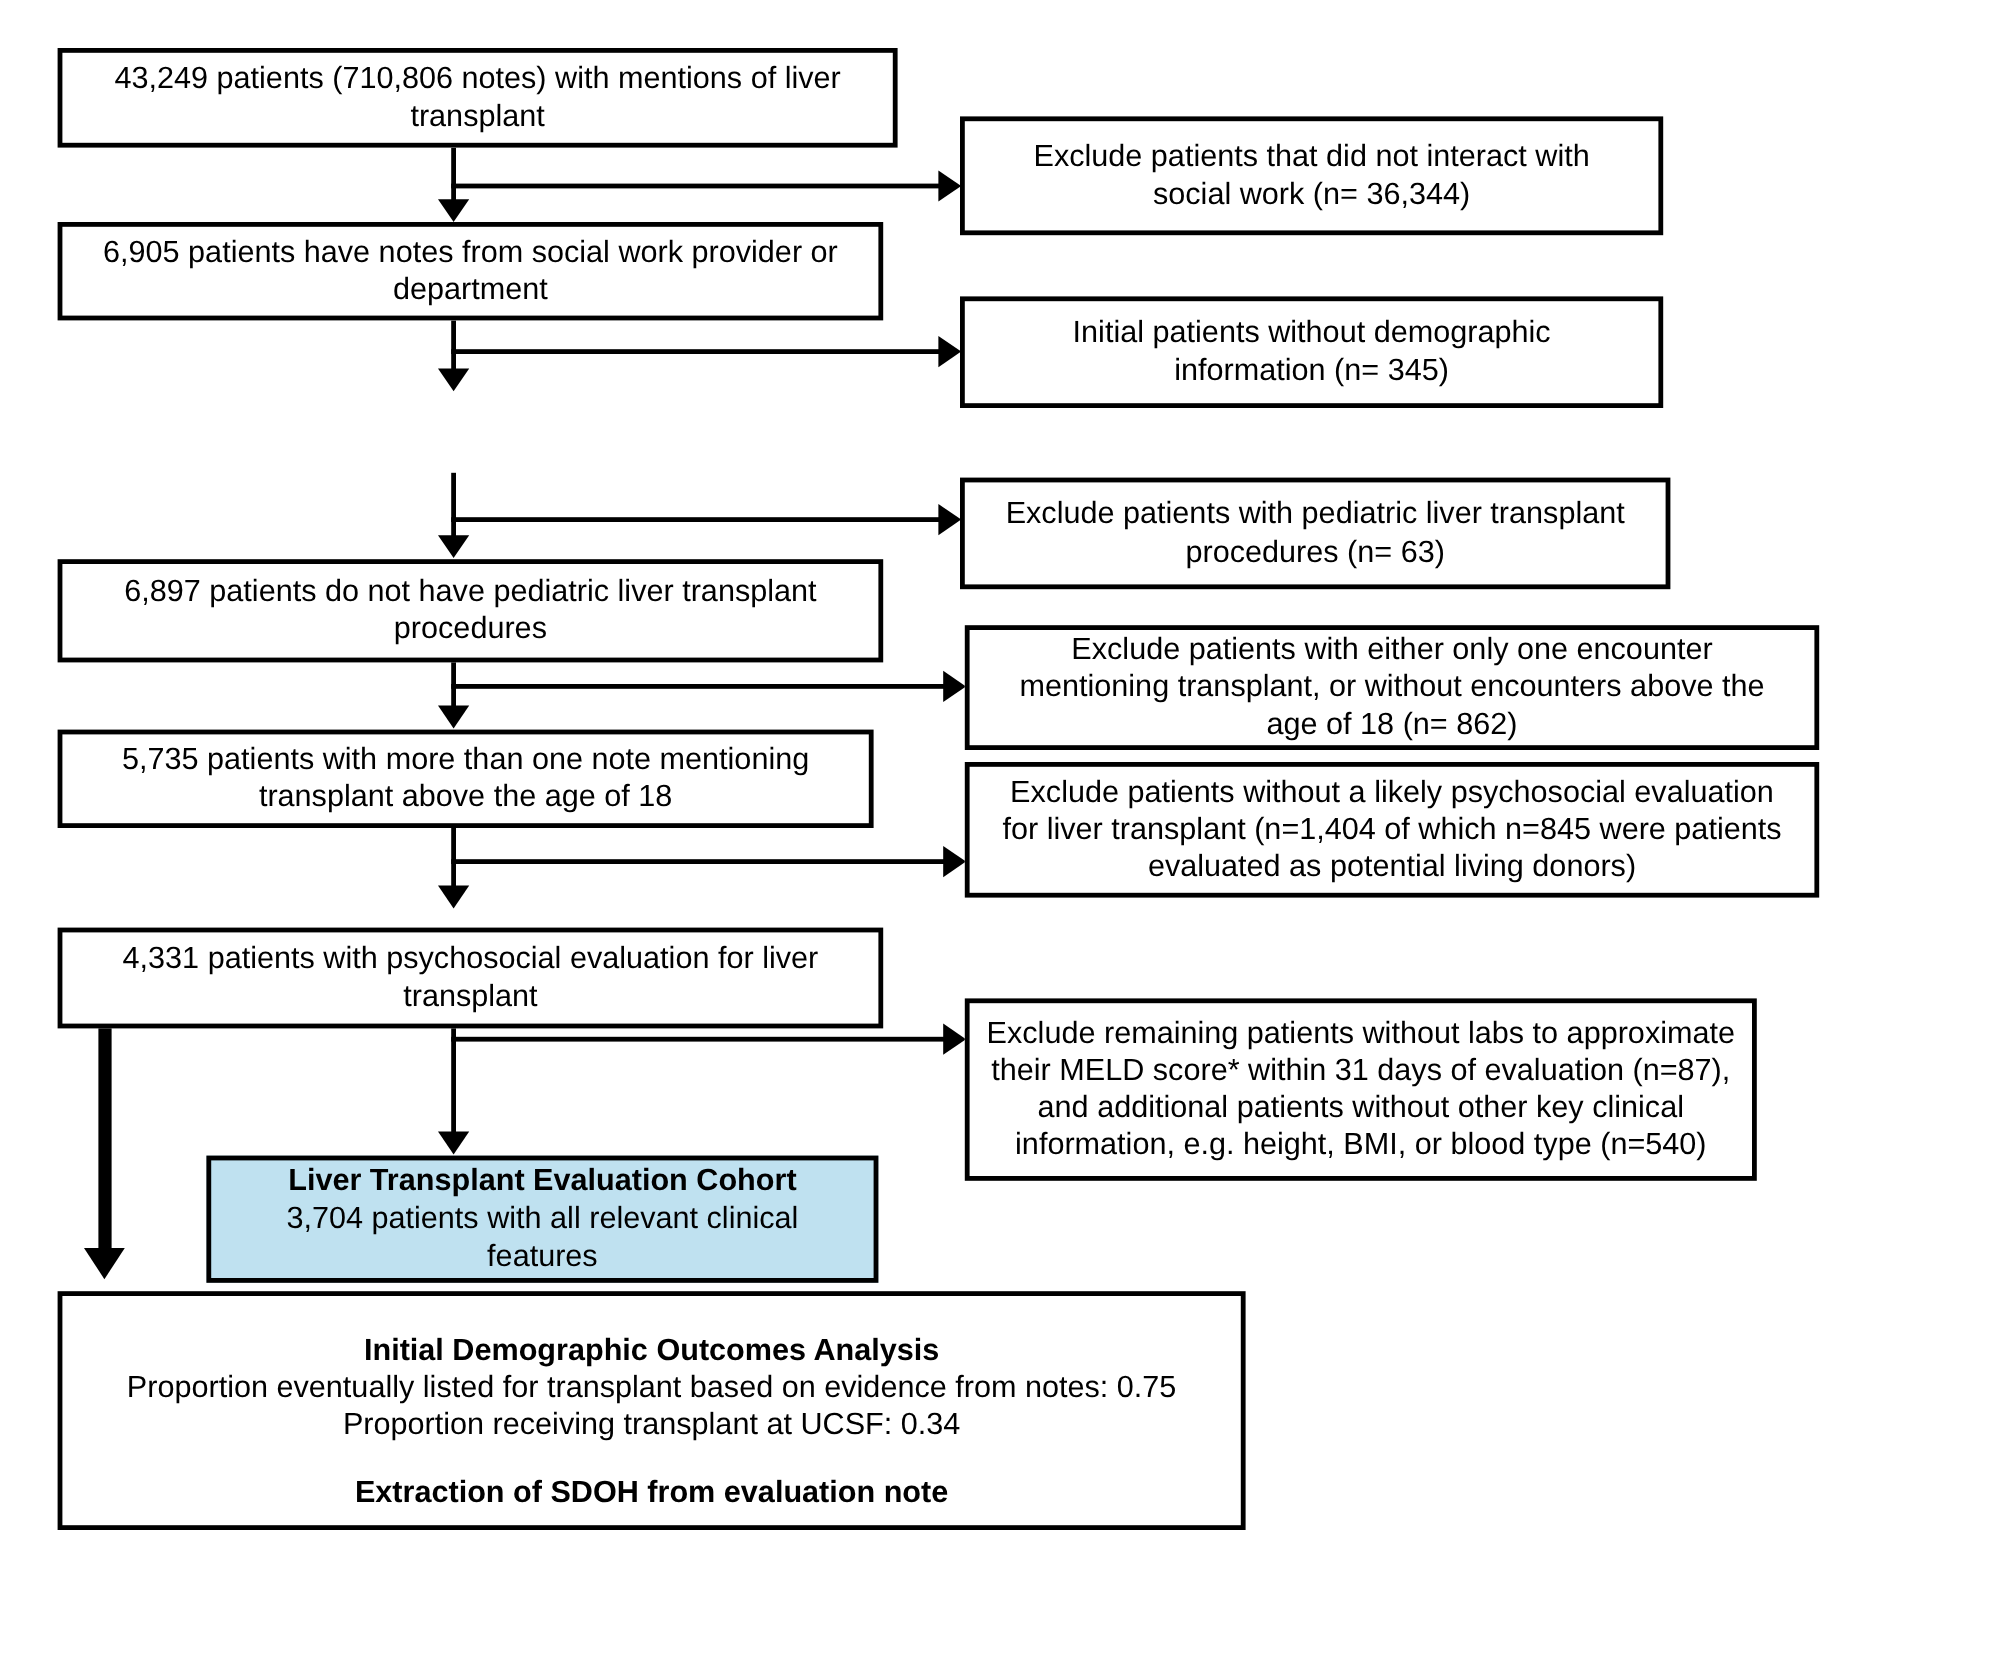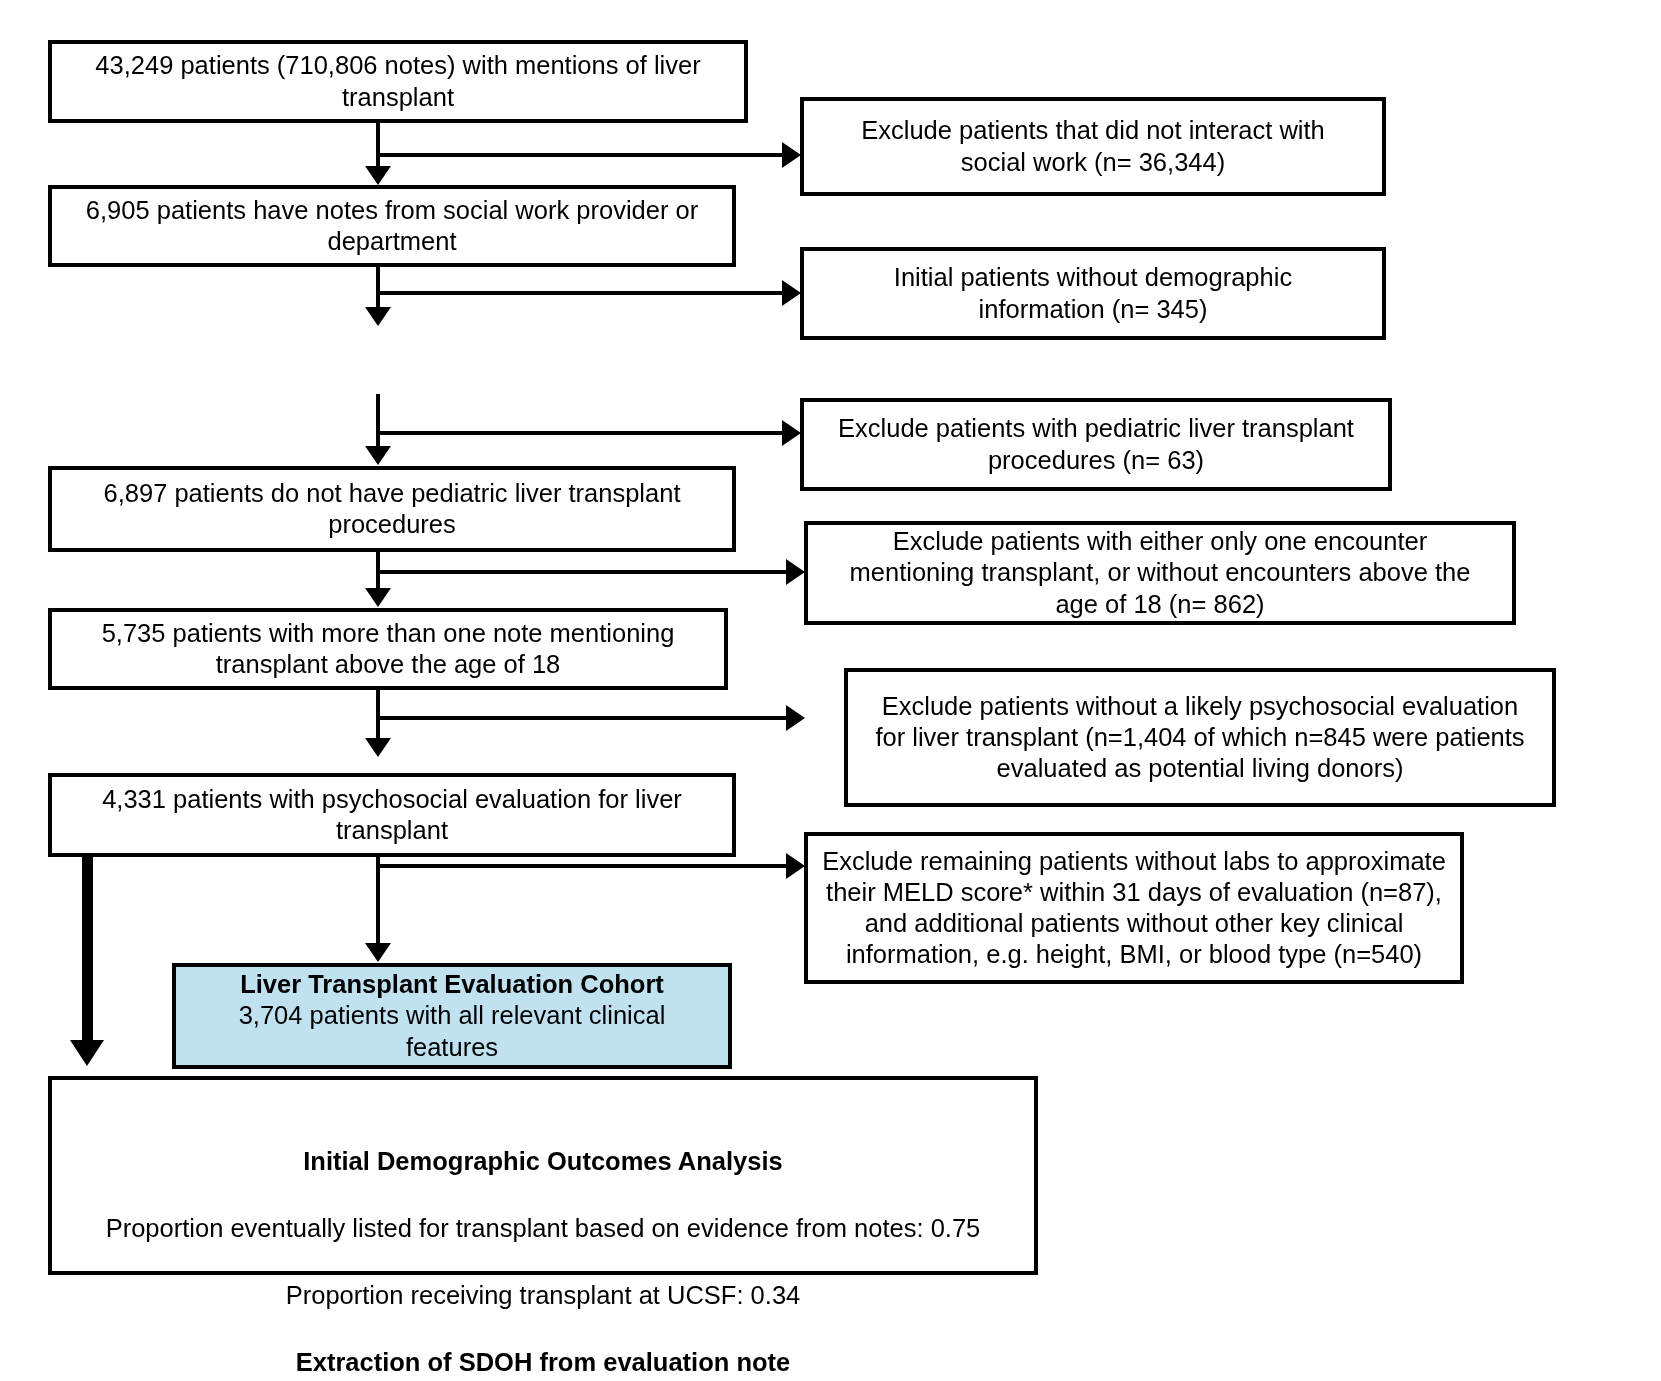--- a/index.html
+++ b/index.html
@@ -35,21 +35,21 @@
   }
   .cohort .title{
     font-weight:bold;
     display:block;
   }
   .summary{
     flex-direction:column;
     justify-content:flex-start;
     padding-top:30px;
   }
-  .summary .line{display:block;margin-top:36px;}
+  .summary .line{display:block;}
   .summary .b{font-weight:bold;}
   .summary .gap{height:26px;}
 
   
   .vline{position:absolute;background:#000000;width:4px;z-index:1;}
   .hline{position:absolute;background:#000000;height:4px;z-index:1;}
   .vline.thick{width:11px;}
   .arrow-down{
     position:absolute;
     width:0;height:0;
@@ -151,21 +151,21 @@
   </div>
 
   <div class="box" style="left:804px;top:521px;width:712px;height:104px;">
     <span class="txt">
       <span>Exclude patients with either only one encounter</span><br>
       <span>mentioning transplant, or without encounters above the</span><br>
       <span>age of 18 (n= 862)</span>
     </span>
   </div>
 
-  <div class="box" style="left:804px;top:668px;width:712px;height:139px;margin-left:40px;">
+  <div class="box" style="left:804px;top:635px;width:712px;height:113px;">
     <span class="txt">
       <span>Exclude patients without a likely psychosocial evaluation</span><br>
       <span>for liver transplant (n=1,404 of which n=845 were patients</span><br>
       <span>evaluated as potential living donors)</span>
     </span>
   </div>
 
   <div class="box" style="left:804px;top:832px;width:660px;height:152px;">
     <span class="txt">
       <span>Exclude remaining patients without labs to approximate</span><br>

